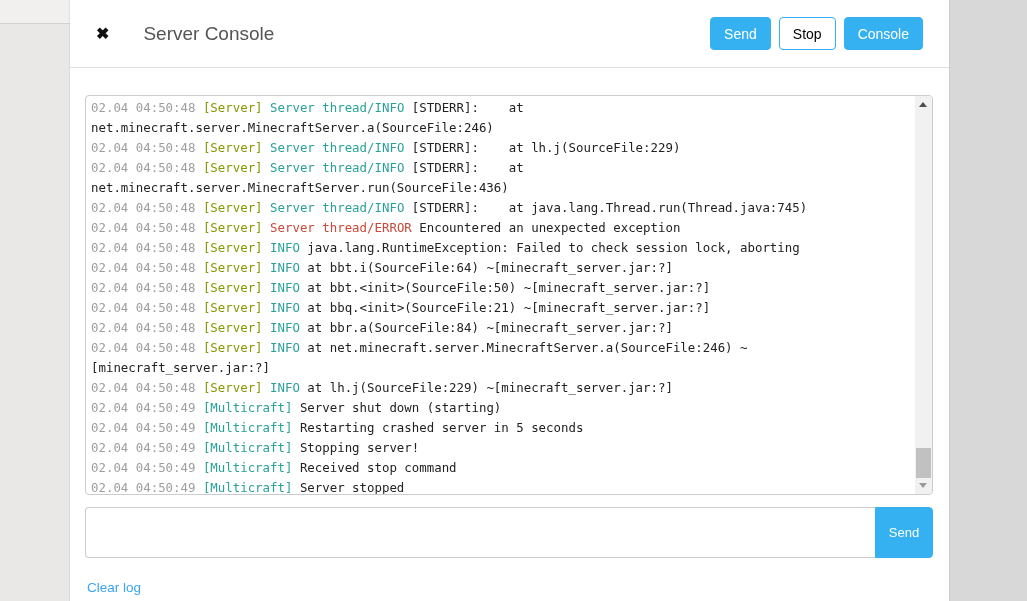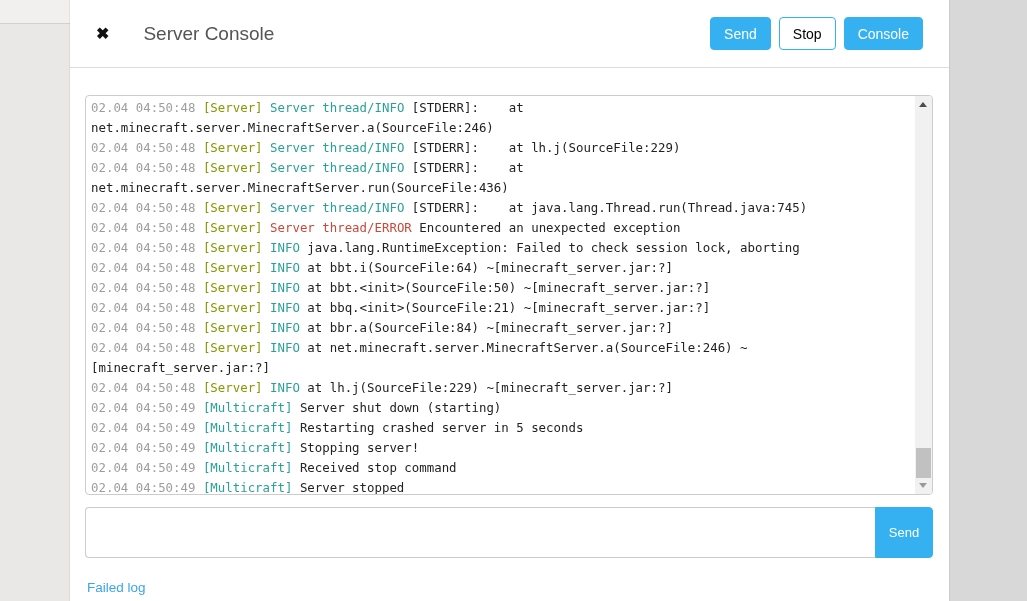--- a/index.html
+++ b/index.html
@@ -169,15 +169,15 @@
       <div class="sb-thumb"></div>
       <div class="sb-arrow-down"></div>
     </div>
   </div>
 
   <div class="command-row">
     <input class="command-input" type="text" value="" style="">
     <button class="send-btn">Send</button>
   </div>
 
-  <a class="clear-log">Failed log</a>
+  <a class="clear-log">Clear log</a>
 
 </div>
 
 </body></html>

